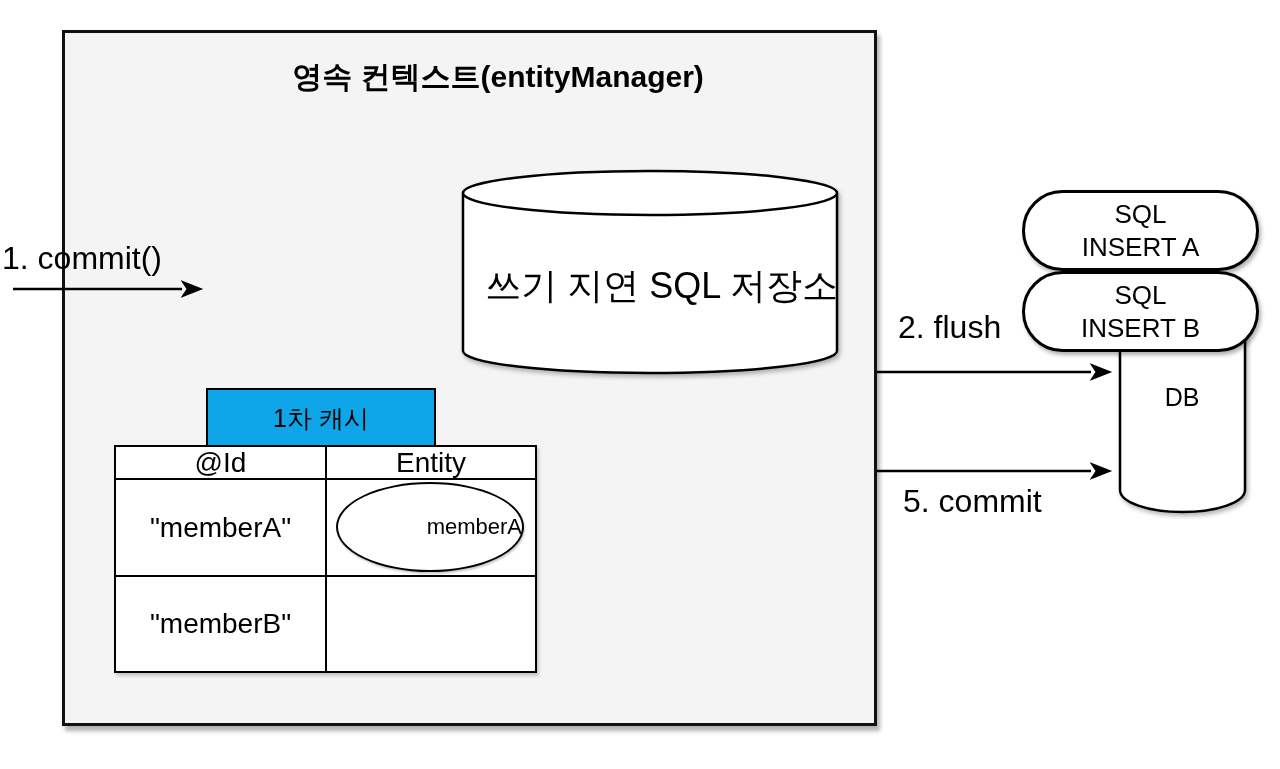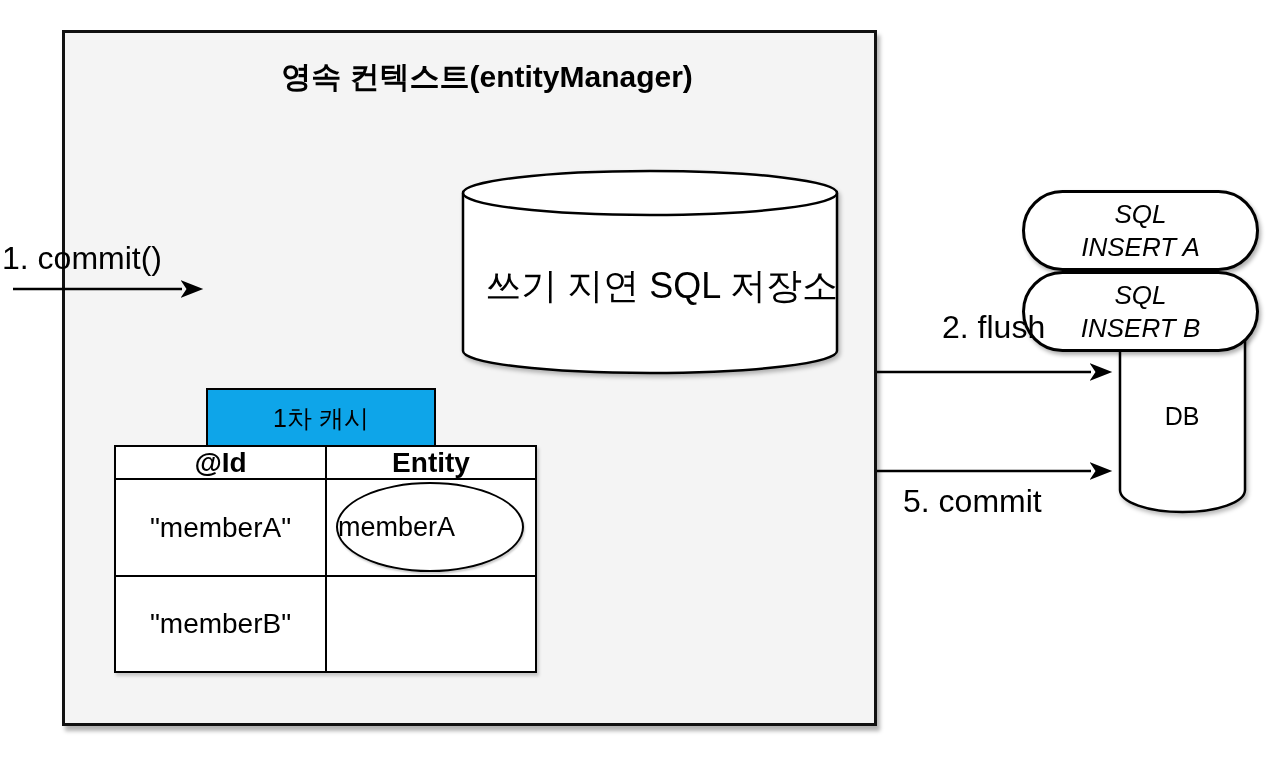--- a/index.html
+++ b/index.html
@@ -17,21 +17,21 @@
     position: absolute;
     left: 62px; top: 30px;
     width: 815px; height: 696px;
     background: #f4f4f4;
     border: 3px solid #111;
     box-shadow: 3px 5px 4px rgba(0,0,0,0.30);
     z-index: 1;
   }
   .context-title {
     position: absolute;
-    left: 61px; top: 57px;
+    left: 72px; top: 57px;
     width: 852px;
     text-align: center;
     font-size: 30px;
     font-weight: bold;
     z-index: 3;
   }
   
   .shape-layer {
     position: absolute;
     left: 0; top: 0;
@@ -71,68 +71,67 @@
     z-index: 3;
   }
   .cache-table .cell {
     display: flex; align-items: center; justify-content: center;
     border-right: 2.5px solid #000;
     border-bottom: 2.5px solid #000;
     font-size: 28px;
   }
   .cache-table .cell.last-col { border-right: none; }
   .cache-table .cell.last-row { border-bottom: none; }
-  .cache-table .head { font-weight: bold; font-size: 28px; }
+  .cache-table .head { font-weight: normal; font-size: 28px; }
   .entity-ellipse {
     position: absolute;
     width: 188px; height: 90px;
     background: #fff;
     border: 2.5px solid #000;
     border-radius: 50%;
-    display: flex; align-items: center; justify-content: flex-start;
-    font-size: 27px;
+    display: flex; align-items: center; justify-content: flex-end;
+    font-size: 22px;
     box-shadow: 1px 2px 2px rgba(0,0,0,0.20);
     z-index: 4;
   }
   .ellipse-a { left: 336px; top: 482px; }
   .ellipse-b { left: 336px; top: 584px; }
   
   .stadium {
     position: absolute;
     left: 1022px;
     width: 237px; height: 81px;
     background: #fff;
     border: 3px solid #000;
     border-radius: 42px;
     display: flex; flex-direction: column;
     align-items: center; justify-content: center;
     font-size: 26px; line-height: 33px;
     box-shadow: 2px 3px 4px rgba(0,0,0,0.32);
     z-index: 4;
-    font-style: italic;
   }
   .stadium-a { top: 190px; }
   .stadium-b { top: 271px; }
   .db-label {
     position: absolute;
-    left: 1120px; top: 402px;
+    left: 1120px; top: 383px;
     width: 124px;
     text-align: center;
     font-size: 25px;
     z-index: 3;
   }
   
   .arrow-label {
     position: absolute;
     font-size: 32px;
     white-space: nowrap;
     z-index: 5;
   }
   .lbl-commit-in  { left: 2px;   top: 240px; text-align: center; }
-  .lbl-flush      { left: 898px; top: 309px; margin-left: 44px; }
+  .lbl-flush      { left: 898px; top: 309px; }
   .lbl-commit-out { left: 903px; top: 483px; }
 </style>
 </head>
 <body>
 
 <div class="canvas">
 
   <div class="context-box"></div>
   <div class="context-title">영속 컨텍스트(entityManager)</div>
 

